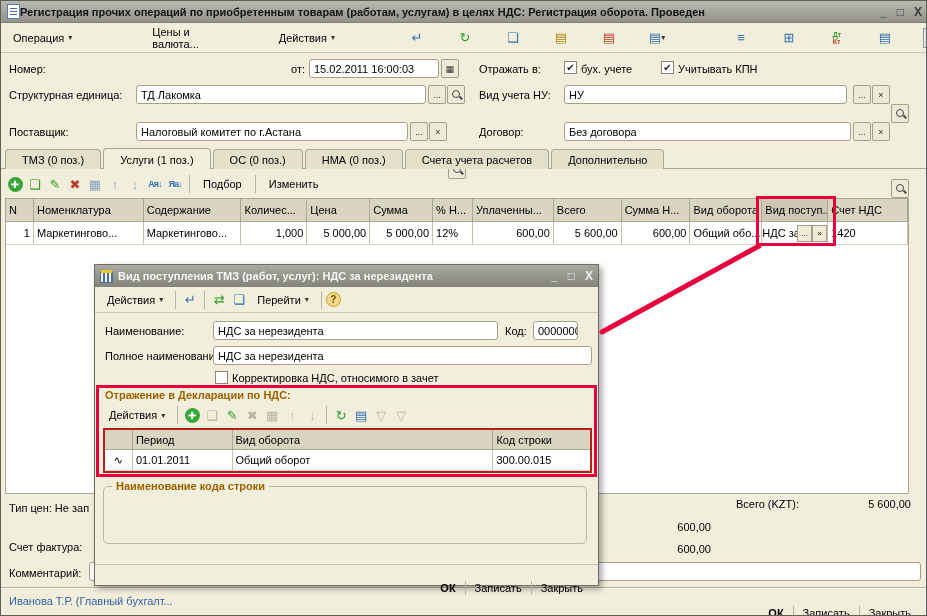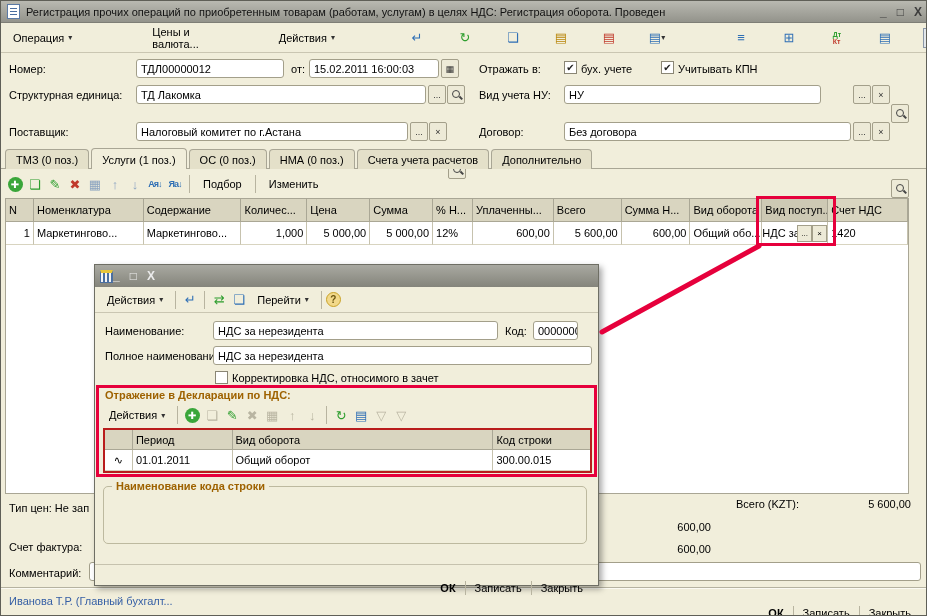--- a/index.html
+++ b/index.html
@@ -5,21 +5,21 @@
   * { margin:0; padding:0; box-sizing:border-box; }
   body { font-family:"Liberation Sans", sans-serif; background:#888; }
   .screen { position:relative; width:927px; height:616px; background:#f1eedb;
             border:1px solid #5f5f57; overflow:hidden; font-size:11px; color:#000; }
   .abs { position:absolute; }
 
   
   .titlebar { left:0; top:0; width:927px; height:22px;
     background:linear-gradient(#b9b9b1,#93938b); display:flex; align-items:center;
     padding:0 6px; border-bottom:1px solid #7e7e76; }
-  .titlebar .t { font-weight:normal; font-size:11px; color:#111; margin-left:6px;
+  .titlebar .t { font-weight:bold; font-size:11px; color:#111; 
     white-space:nowrap; overflow:hidden; flex:1; }
   .wctl { display:flex; gap:10px; font-size:12px; color:#3c3c3c; font-weight:bold; }
   .wctl span { cursor:default; }
 
   .doc-ico { width:13px; height:15px; background:#fff; border:1px solid #5b7aa5;
     display:inline-block; position:relative; }
   .doc-ico:before { content:""; position:absolute; left:2px; right:2px; top:3px;
     height:1px; background:#4a6ea0; box-shadow:0 3px 0 #4a6ea0, 0 6px 0 #4a6ea0; }
   .cat-ico { width:13px; height:13px; display:inline-block;
     background:repeating-linear-gradient(90deg,#f4f4f4 0 2px,#4a6ea0 2px 4px);
@@ -59,21 +59,21 @@
     border:1px solid #a39f8a; border-radius:2px; margin-left:1px; }
   .mag:before { content:""; position:absolute; left:4px; top:4px; width:6px; height:6px;
     border:1.5px solid #444; border-radius:50%; }
   .mag:after { content:""; position:absolute; left:11px; top:11px; width:4px; height:1.5px;
     background:#444; transform:rotate(45deg); }
   .cb { width:13px; height:13px; background:#fff; border:1px solid #8a8675;
     display:inline-flex; align-items:center; justify-content:center; font-size:10px; color:#222; }
 
   
   .tabstrip { left:4px; top:145px; width:916px; height:23px; display:flex; align-items:flex-end; }
-  .tab { padding:4px 10px 3px; background:#e4e0c9; border:1px solid #a9a695;
+  .tab { padding:4px 16px 3px; background:#e4e0c9; border:1px solid #a9a695;
     border-bottom:none; border-radius:4px 4px 0 0; margin-right:2px; white-space:nowrap; }
   .tab.active { background:#f1eedb; position:relative; font-weight:normal; padding-top:5px; }
   .tabline { left:0; top:167px; width:927px; height:1px; background:#a9a695; }
 
   
   .gridtb { left:4px; top:170px; width:916px; height:26px; display:flex; align-items:center; }
   .txtbtn { padding:3px 8px; border:1px solid transparent; }
   .gridbox { left:4px; top:197px; width:904px; height:296px; background:#fff;
     border:1px solid #a9a695; }
   .grow { display:flex; height:23px; }
@@ -168,36 +168,35 @@
     <span class="tbi blue pressed">Тт</span>
     <span class="vsep"></span>
     <span class="mbtn">
       <span class="book-ico">?</span>
       <span>Советы</span>
     </span>
     <span class="help-ico">?</span>
   </div>
 
   <div class="abs lbl" style="left:8px;top:62px">Номер:</div>
-  <div class="abs inp" style="left:135px;top:58px;width:148px">ТДЛ00000012</div>
   <div class="abs lbl" style="left:290px;top:62px">от:</div>
   <div class="abs inp" style="left:308px;top:58px;width:130px">15.02.2011 16:00:03</div>
   <div class="abs fbtn" style="left:439px;top:58px">▦</div>
   <div class="abs lbl" style="left:478px;top:62px">Отражать в:</div>
   <div class="abs cb" style="left:563px;top:60px">✔</div>
   <div class="abs lbl" style="left:580px;top:62px">бух. учете</div>
   <div class="abs cb" style="left:660px;top:60px">✔</div>
   <div class="abs lbl" style="left:677px;top:62px">Учитывать КПН</div>
 
   <div class="abs lbl" style="left:8px;top:88px">Структурная единица:</div>
   <div class="abs inp" style="left:135px;top:84px;width:290px">ТД Лакомка</div>
   <div class="abs fbtn" style="left:426px;top:84px">...</div>
   <div class="abs mag" style="left:445px;top:84px"></div>
   <div class="abs lbl" style="left:478px;top:88px">Вид учета НУ:</div>
-  <div class="abs inp" style="left:563px;top:84px;width:257px">НУ</div>
+  <div class="abs inp" style="left:563px;top:84px;width:283px">НУ</div>
   <div class="abs fbtn" style="left:851px;top:84px">...</div>
   <div class="abs fbtn" style="left:870px;top:84px">×</div>
   <div class="abs mag" style="left:889px;top:84px"></div>
 
   <div class="abs lbl" style="left:8px;top:125px">Поставщик:</div>
   <div class="abs inp" style="left:135px;top:121px;width:272px">Налоговый комитет по г.Астана</div>
   <div class="abs fbtn" style="left:408px;top:121px">...</div>
   <div class="abs fbtn" style="left:427px;top:121px">×</div>
   <div class="abs mag" style="left:446px;top:121px"></div>
   <div class="abs lbl" style="left:478px;top:125px">Договор:</div>
@@ -299,20 +298,21 @@
     <span class="bbtn" style="font-weight:bold">ОК</span>
     <span class="bsep"></span>
     <span class="bbtn">Записать</span>
     <span class="bsep"></span>
     <span class="bbtn">Закрыть</span>
   </div>
 
   <div class="abs dialog">
     <div class="abs dtitle">
       <span class="cat-ico"></span>
+      <span class="t">Вид поступления ТМЗ (работ, услуг): НДС за нерезидента</span>
       <span class="wctl">
         <span>_</span>
         <span>□</span>
         <span>X</span>
       </span>
     </div>
 
     <div class="abs dtb">
       <span class="mbtn">
         <span>Действия</span>

